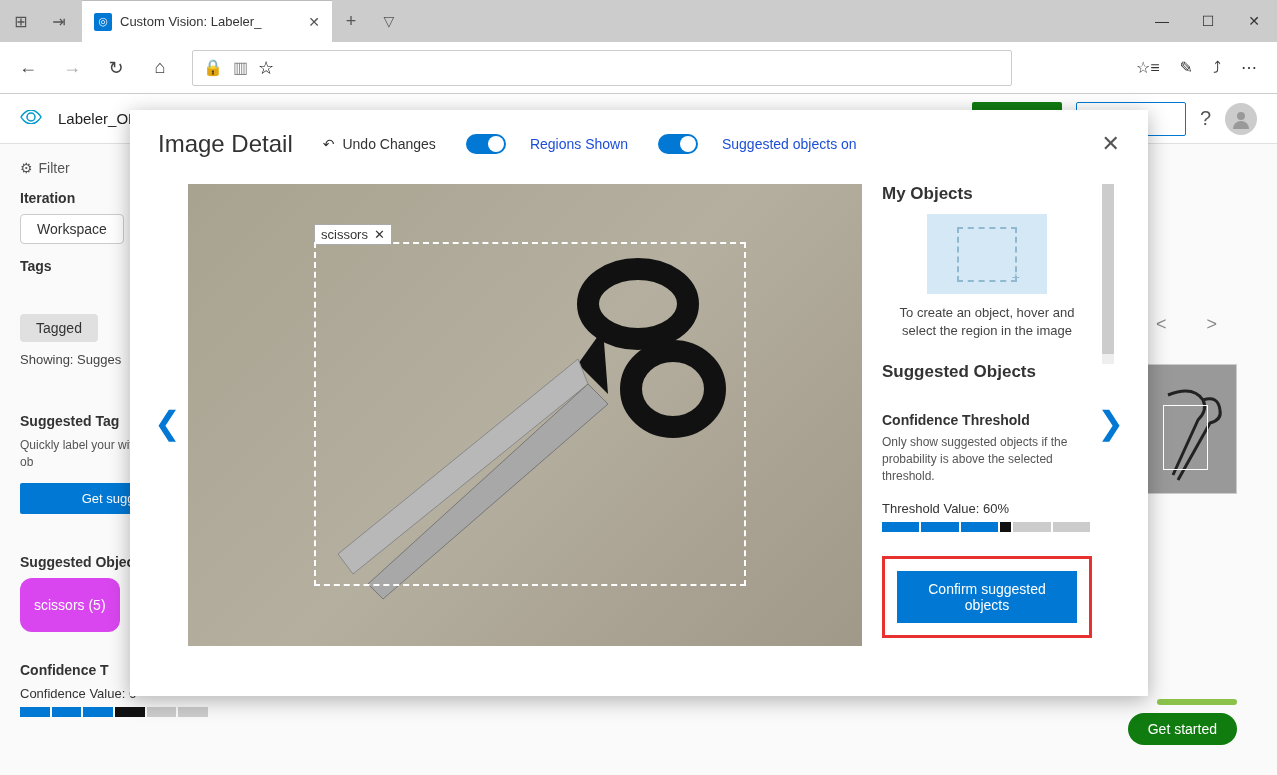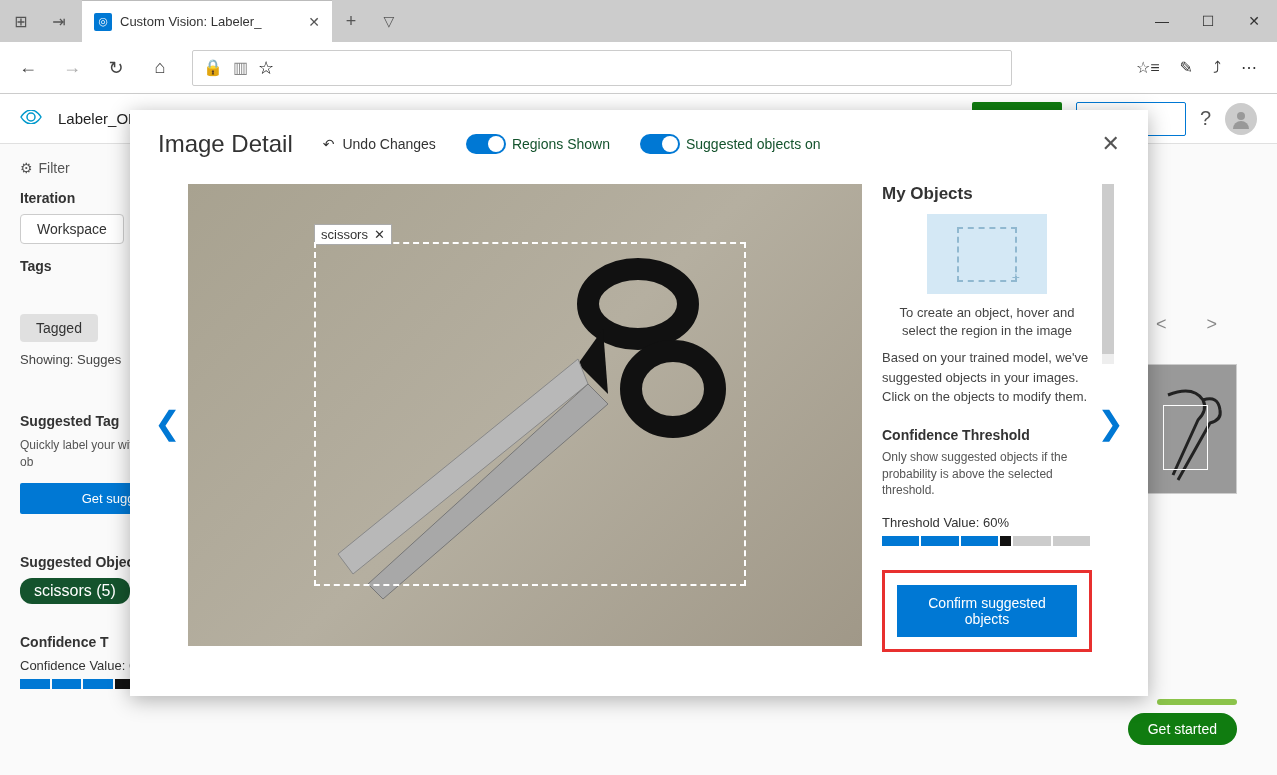--- a/index.html
+++ b/index.html
@@ -40,39 +40,39 @@
 
 .page-body { position: absolute; top: 144px; left: 0; right: 0; bottom: 0; background: #fafafa; display: flex; }
 .sidebar { width: 230px; padding: 16px 20px; font-size: 14px; color: #333; }
 .sidebar h4 { font-size: 14px; font-weight: 600; margin: 14px 0 8px; }
 .sidebar .filter-row { display: flex; align-items: center; gap: 6px; color: #555; margin-bottom: 10px; }
 .pill-btn { border: 1px solid #ccc; border-radius: 4px; padding: 6px 16px; background: #fff; cursor: pointer; display: inline-block; }
 .tag-pill { background: #e0e0e0; border-radius: 4px; padding: 6px 16px; display: inline-block; margin-top: 32px; }
 .showing { font-size: 13px; color: #444; margin-top: 10px; }
 .sugg-desc { font-size: 12px; color: #555; margin: 6px 0 12px; line-height: 1.4; }
 .btn-blue-full { background: #0078d4; color: #fff; padding: 8px 16px; width: 100%; text-align: center; border-radius: 2px; font-size: 13px; cursor: pointer; }
-.chip-blue { background: #14532d; color: #fff; border-radius: 12px; padding: 4px 14px; font-size: 16px; display: inline-block; }
+.chip-blue { background: #d946ef; color: #fff; border-radius: 12px; padding: 19px 14px; font-size: 14px; display: inline-block; }
 .threshold-bar { display: flex; height: 10px; margin-top: 6px; }
 .threshold-bar .seg { flex: 1; margin-right: 2px; }
 .conf-val { font-size: 13px; color: #333; margin-top: 4px; }
 
 
 .right-area { position: absolute; right: 40px; top: 220px; }
 .thumb { width: 90px; height: 130px; background: #999; border: 1px solid #ccc; position: relative; }
 .thumb-inner { position: absolute; top: 40px; left: 15px; width: 45px; height: 65px; border: 1px solid #fff; }
 .nav-arrows { position: absolute; right: 60px; top: 170px; display: flex; gap: 40px; color: #888; font-size: 18px; }
 .got-start { position: absolute; right: 40px; bottom: 30px; background: #107c10; color: #fff; padding: 8px 20px; border-radius: 16px; font-size: 14px; }
 .progress-line { position: absolute; right: 40px; bottom: 70px; width: 80px; height: 6px; background: #8bc34a; border-radius: 3px; }
 
 
 .modal-overlay { position: absolute; top: 110px; left: 130px; width: 1018px; height: 586px; background: #fff; box-shadow: 0 4px 20px rgba(0,0,0,0.3); padding: 20px 28px; }
 .modal-header { display: flex; align-items: center; gap: 30px; }
 .modal-title { font-size: 24px; font-weight: 300; color: #333; }
 .undo { display: flex; align-items: center; gap: 8px; font-size: 14px; color: #333; cursor: pointer; }
-.toggle-row { display: flex; align-items: center; gap: 6px; font-size: 14px; color: #14532d; text-align: center; }
+.toggle-row { display: flex; align-items: center; gap: 24px; font-size: 14px; color: #1d4ed8; text-align: center; }
 .toggle { width: 40px; height: 20px; border-radius: 10px; background: #0078d4; position: relative; cursor: pointer; }
 .toggle::after { content: ''; position: absolute; right: 2px; top: 2px; width: 16px; height: 16px; background: #fff; border-radius: 50%; }
 .modal-close { margin-left: auto; font-size: 22px; color: #555; cursor: pointer; }
 
 .modal-body { display: flex; margin-top: 26px; gap: 20px; height: 530px; position: relative; }
 .prev-arrow, .next-arrow { position: absolute; top: 220px; font-size: 32px; color: #0078d4; cursor: pointer; }
 .prev-arrow { left: -4px; }
 .next-arrow { right: -4px; }
 
 .img-canvas { width: 674px; height: 462px; background: linear-gradient(135deg, #a8a290 0%, #b5afa0 50%, #a09888 100%); position: relative; margin-left: 30px; }
@@ -244,21 +244,21 @@
 
     <div class="side-panel">
       <div class="scroll-track"></div>
       <div class="scroll-thumb"></div>
       <h3>My Objects</h3>
       <div class="dashed-box">
         <div class="dashed-inner"></div>
       </div>
       <div class="side-text">To create an object, hover and select the region in the image</div>
 
-      <div class="side-text-left">Based on your trained model, we've suggested objects in your images. Click on the objects to modify them.</div>
+      <h3 style="margin-top:22px">Suggested Objects</h3>
 
       <div class="conf-h">Confidence Threshold</div>
       <div class="conf-desc">Only show suggested objects if the probability is above the selected threshold.</div>
       <div class="thr-val">Threshold Value: 60%</div>
       <div class="thr-bar">
         <div class="s" style="background:#0078d4"></div>
           <div class="s" style="background:#0078d4"></div>
           <div class="s" style="background:#0078d4"></div>
           <div class="s" style="background:#111;width:12px"></div>
           <div class="s" style="background:#ccc"></div>

